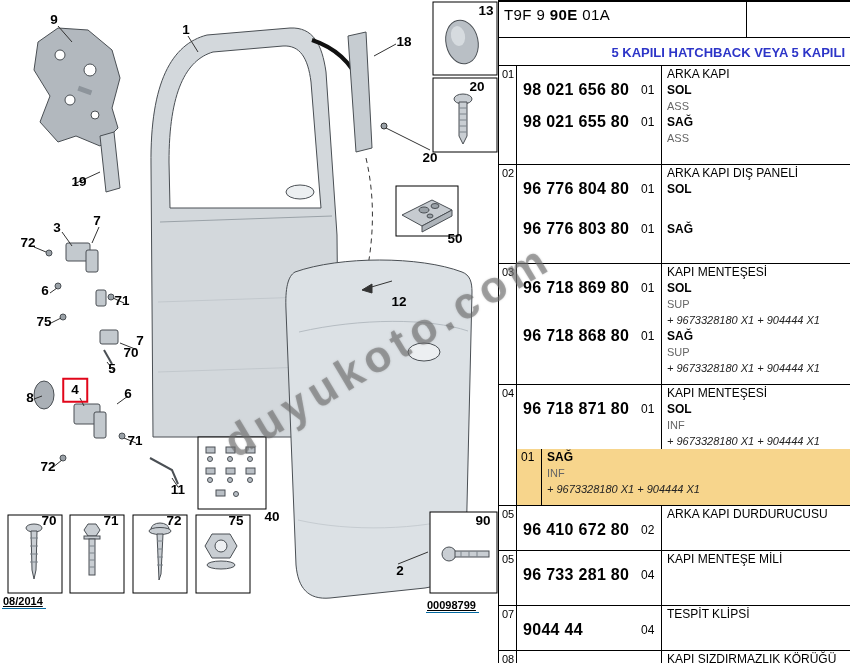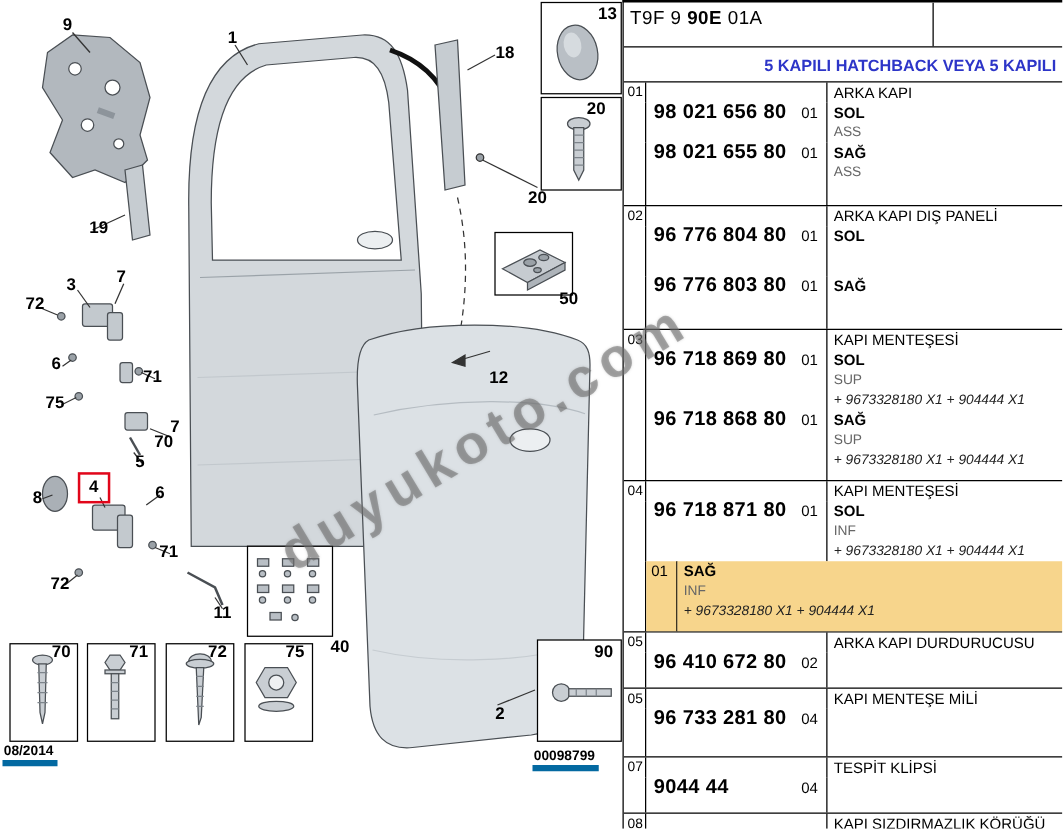--- a/index.html
+++ b/index.html
@@ -8,21 +8,21 @@
   .page { position:relative; width:850px; height:663px; display:flex; background:#fff; }
 
   
   .diagram-panel { position:relative; width:498px; height:663px; flex:none; }
   .diagram-panel svg { position:absolute; left:0; top:0; }
   .callout-layer { position:absolute; left:0; top:0; width:498px; height:663px; }
   .callout { position:absolute; transform:translate(-50%,-50%); font-weight:bold;
              font-size:13.5px; line-height:1; white-space:nowrap; z-index:3; cursor:pointer; }
   .callout.boxed { border:2px solid var(--selection_red,#e1061a); padding:3px 7px 4px; }
   .footer-date, .footer-doc { position:absolute; font-size:11px; font-weight:bold;
-             border-bottom:5px solid #0369a1; padding:0 3px 1px 1px; z-index:3; }
+             border-bottom:1px solid #0369a1; padding:0 3px 1px 1px; z-index:3;text-decoration:underline; }
   .footer-date { left:2px; top:595px; }
   .footer-doc  { left:426px; top:599px; }
 
   
   .watermark { position:absolute; left:228px; top:424px; z-index:9; pointer-events:none;
                transform:rotate(-31deg); transform-origin:left center;
                font-size:44px; font-weight:bold; letter-spacing:6px; line-height:44px;
                color:rgba(105,105,105,0.52); text-shadow:0 0 2px rgba(120,120,120,0.35);
                white-space:nowrap; }
 

